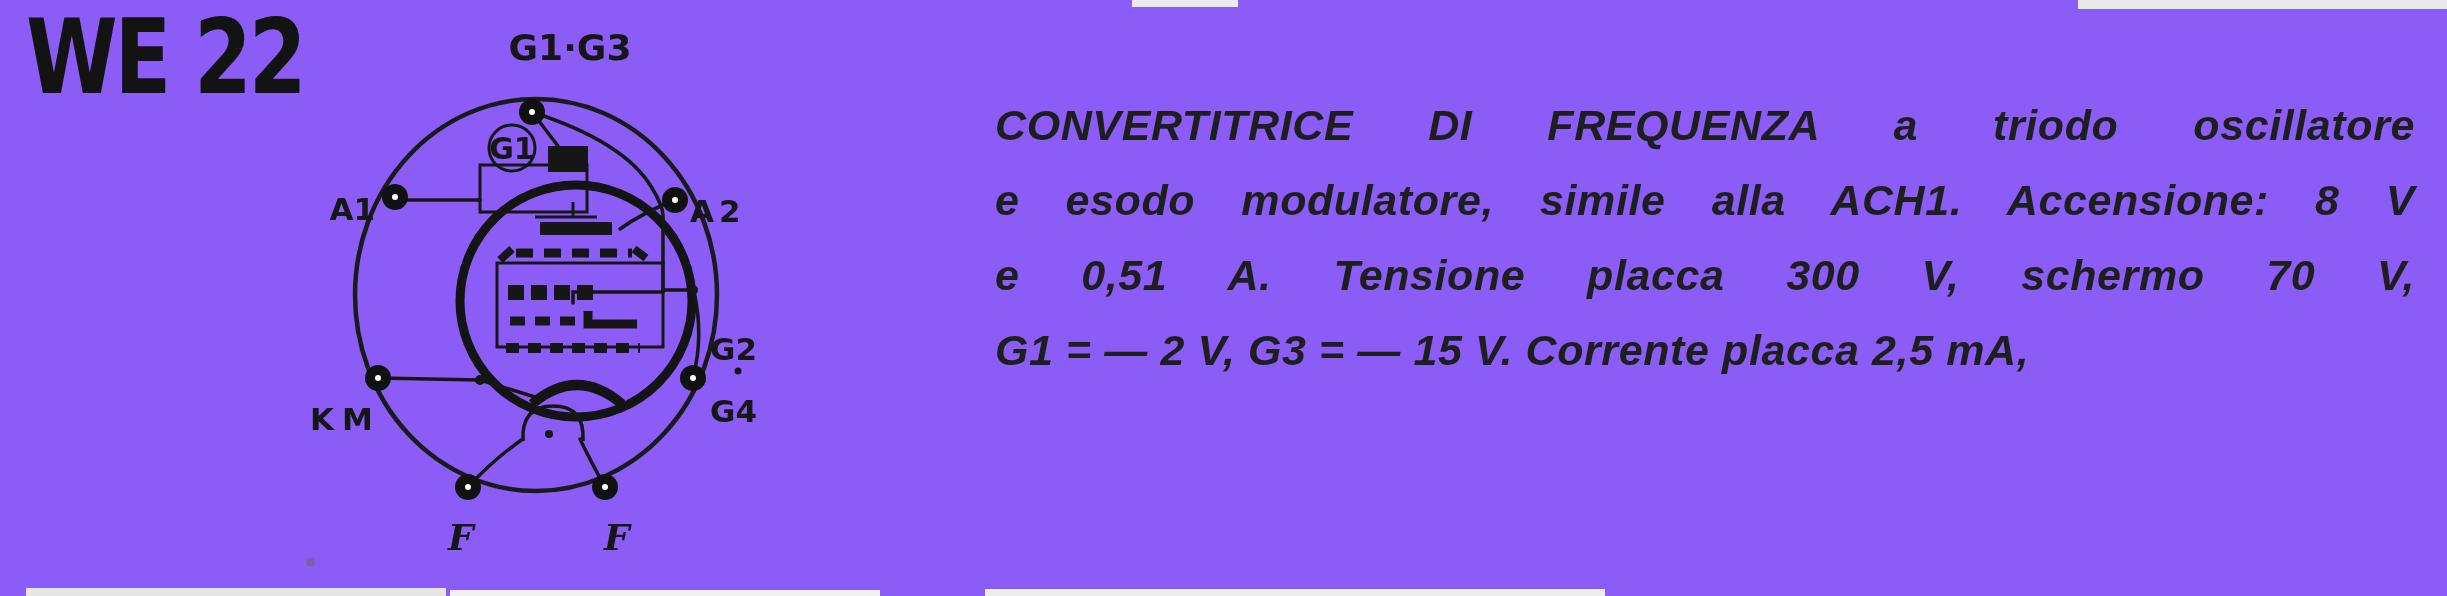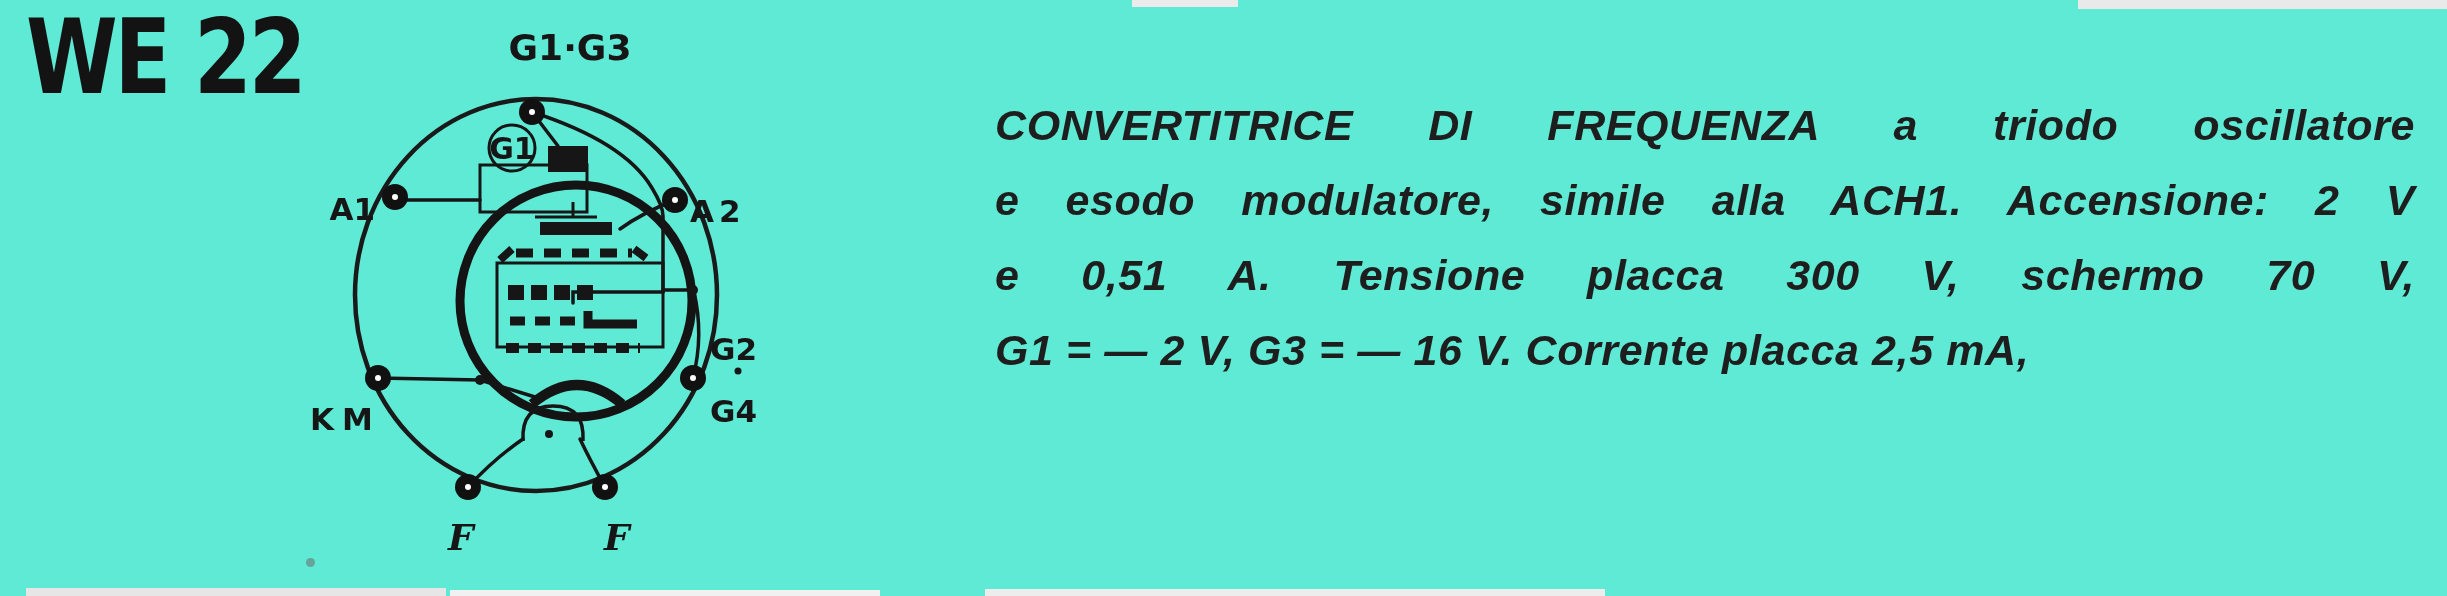--- a/index.html
+++ b/index.html
@@ -1,19 +1,19 @@
 <!DOCTYPE html>
 <html><head>
 <meta charset="utf-8">
 <style>
   html,body{margin:0;padding:0;background:#ffffff;}
   .page{
     position:relative;
     width:2447px;height:596px;
-    background:#5eead4;
+    background:#8b5cf6;
     overflow:hidden;
     font-family:"Liberation Sans",sans-serif;
     color:#1b1b1b;
   }
   
   .tube-title{
     position:absolute;left:26px;top:-4px;
     font-family:"DejaVu Sans",sans-serif;
     font-weight:bold;
     font-size:104px;
@@ -145,23 +145,23 @@
     <text class="lbl" x="20" y="410" font-size="31" letter-spacing="8">KM</text>
     <text class="lbl" x="420" y="340" font-size="31">G2</text>
     <circle cx="448" cy="351" r="3.5" fill="#161616"></circle>
     <text class="lbl" x="420" y="402" font-size="31">G4</text>
     <text class="lbl-f" x="158" y="530" font-size="36">F</text>
     <text class="lbl-f" x="314" y="530" font-size="36">F</text>
   </svg>
 
   <div class="desc">
     <div class="desc-line">CONVERTITRICE DI FREQUENZA a triodo oscillatore</div>
-    <div class="desc-line">e esodo modulatore, simile alla ACH1. Accensione: 2 V</div>
+    <div class="desc-line">e esodo modulatore, simile alla ACH1. Accensione: 8 V</div>
     <div class="desc-line">e 0,51 A. Tensione placca 300 V, schermo 70 V,</div>
-    <div class="desc-line">G1 = — 2 V, G3 = — 16 V. Corrente placca 2,5 mA,</div>
+    <div class="desc-line">G1 = — 2 V, G3 = — 15 V. Corrente placca 2,5 mA,</div>
   </div>
 
   <div class="artifact art-top-1"></div>
   <div class="artifact art-top-2"></div>
   <div class="artifact art-bot-1"></div>
   <div class="artifact art-bot-2"></div>
   <div class="artifact art-bot-3"></div>
   <div class="artifact art-speck"></div>
 
 </div>

